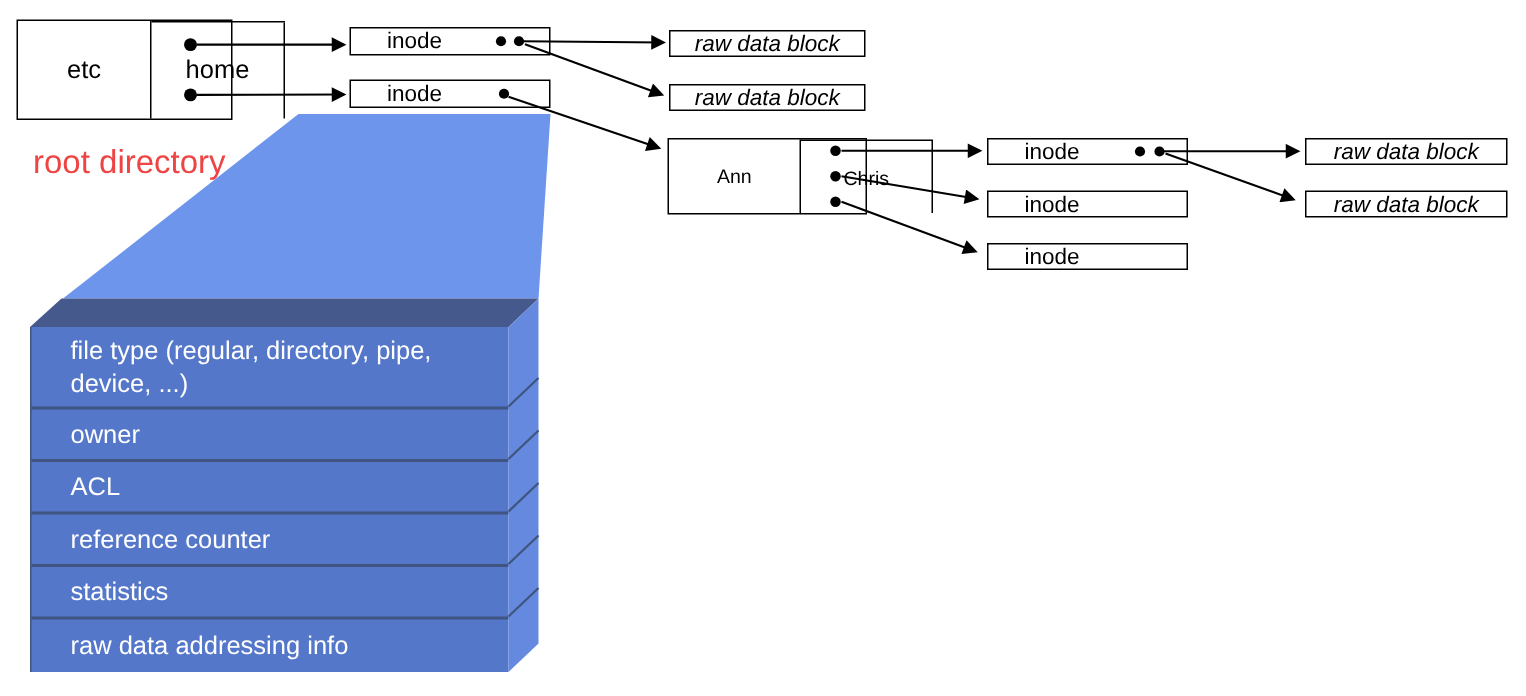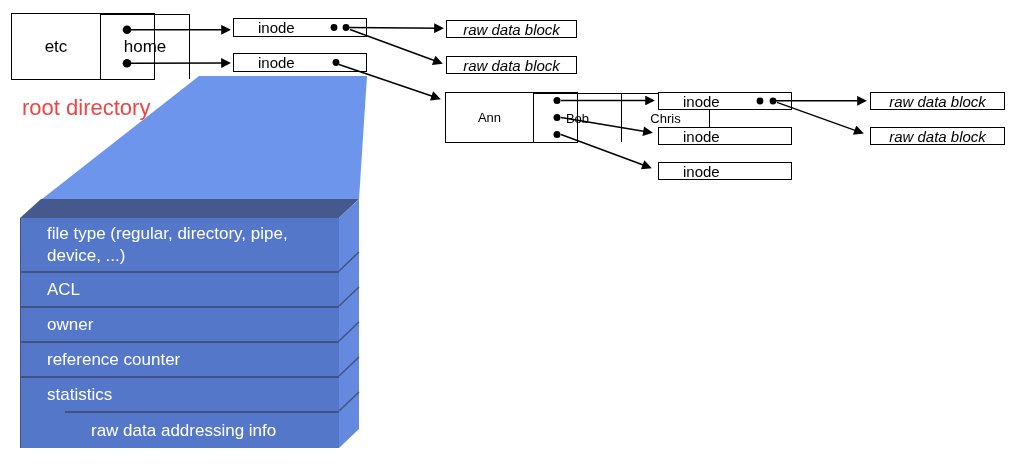--- a/index.html
+++ b/index.html
@@ -82,21 +82,21 @@
     font-size: 17px;
     line-height: 22px;
     padding-left: 26px;
     padding-right: 14px;
     display: flex;
     align-items: center;
   }
   .field-row + .field-row { border-top: 2px solid var(--c-sep); }
   .field-row.h1 { height: 53px; }
   .field-row.hm { height: 35px; }
-  .field-row.h6 { height: 37px; margin-left: 44px; }
+  .field-row.h6 { height: 37px; }
 
   
   svg.overlay {
     position: absolute;
     left: 0; top: 0;
     z-index: 5;
     pointer-events: none;
   }
   .funnel   { fill: var(--c-funnel); }
   .topface  { fill: var(--c-top); }
@@ -135,24 +135,20 @@
   <div class="nodebox raw" style="left:446px;top:56px;width:131px;height:18px">
     <span>raw data block</span>
   </div>
 
   <div class="dtable home-dir" style="left:445px;top:92px;width:133px;height:51px">
     <div class="drow">
       <div class="dcell name">Ann</div>
       <div class="dcell ptr"></div>
     </div>
     <div class="drow">
-      <div class="dcell name">Bob</div>
-      <div class="dcell ptr"></div>
-    </div>
-    <div class="drow">
       <div class="dcell name">Chris</div>
       <div class="dcell ptr"></div>
     </div>
   </div>
 
   <div class="nodebox inode" style="left:658px;top:92px;width:134px;height:18px">
     <span>inode</span>
   </div>
   <div class="nodebox inode" style="left:658px;top:127px;width:134px;height:18px">
     <span>inode</span>
@@ -163,22 +159,22 @@
 
   <div class="nodebox raw" style="left:870px;top:92px;width:135px;height:18px">
     <span>raw data block</span>
   </div>
   <div class="nodebox raw" style="left:870px;top:127px;width:135px;height:18px">
     <span>raw data block</span>
   </div>
 
   <div class="inode-struct">
     <div class="field-row h1">file type (regular, directory, pipe, device, ...)</div>
+    <div class="field-row hm">owner</div>
     <div class="field-row hm">ACL</div>
-    <div class="field-row hm">owner</div>
     <div class="field-row hm">reference counter</div>
     <div class="field-row hm">statistics</div>
     <div class="field-row h6">raw data addressing info</div>
   </div>
 
   <svg class="overlay" width="1017" height="464" viewBox="0 0 1017 464">
     <defs>
       <marker id="ah" viewBox="0 0 10 10" refX="8" refY="5" markerWidth="8" markerHeight="7" orient="auto-start-reverse">
         <path d="M0,0 L10,5 L0,10 z" fill="#000"></path>
       </marker>

